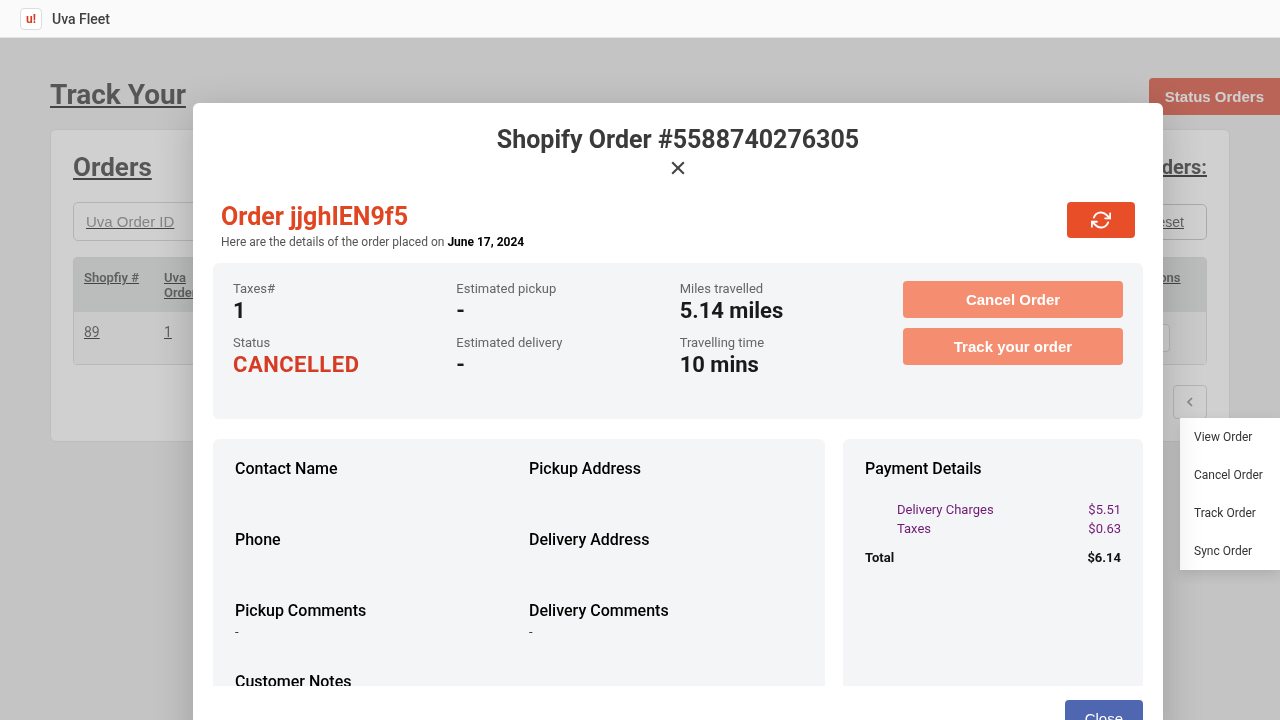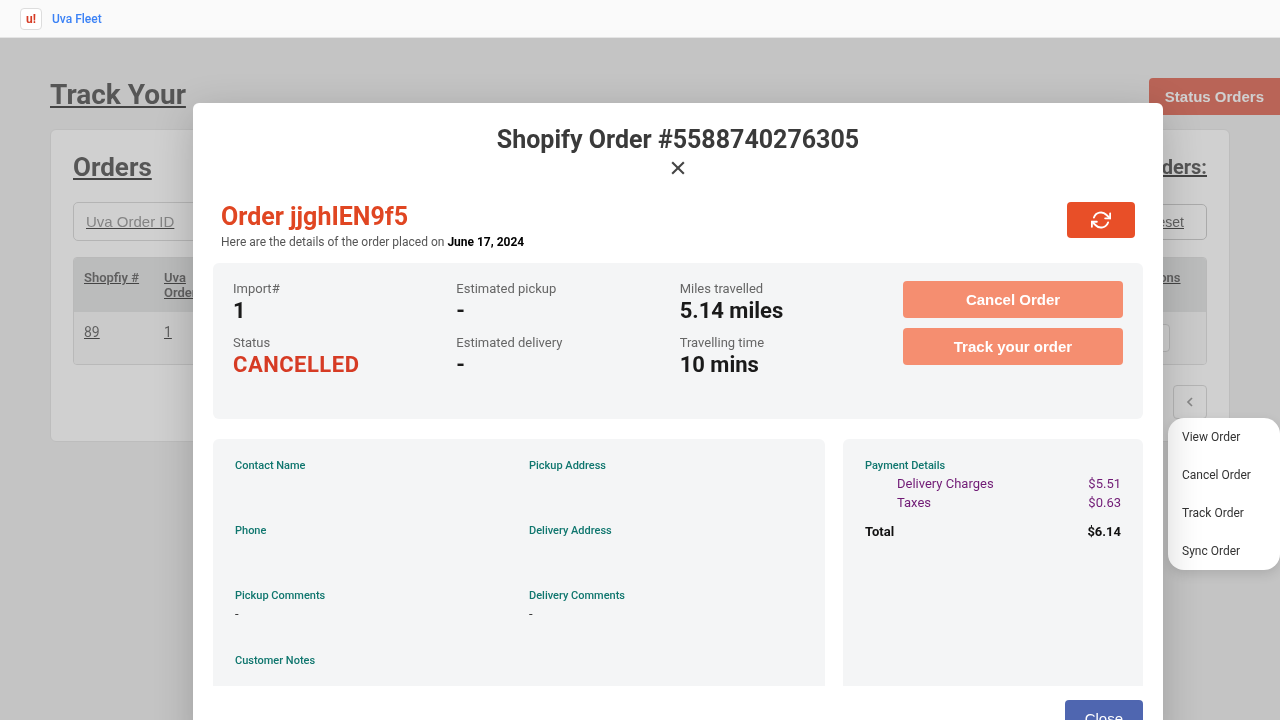--- a/index.html
+++ b/index.html
@@ -1,21 +1,21 @@
 <!DOCTYPE html>
 <html><head>
 <meta charset="utf-8">
 <style>
   * { box-sizing: border-box; margin: 0; padding: 0; }
   html, body { width: 1280px; height: 720px; font-family: -apple-system, BlinkMacSystemFont, "Segoe UI", Roboto, sans-serif; background: #f0f0f0; overflow: hidden; }
 
   
   .topbar { height: 38px; background: #fafafa; display: flex; align-items: center; padding: 0 20px; border-bottom: 1px solid #e5e5e5; }
   .brand-logo { width: 22px; height: 22px; background: #fff; border: 1px solid #ddd; border-radius: 4px; display: flex; align-items: center; justify-content: center; font-size: 12px; font-weight: 700; color: #d63b24; margin-right: 10px; }
-  .brand-name { font-size: 12px; color: #3b82f6; font-weight: 500; }
+  .brand-name { font-size: 14px; color: #404040; font-weight: 500; }
 
   
   .page { position: relative; background: #e9e9e9; padding: 20px 50px; height: calc(720px - 38px); text-decoration: underline; }
   .page-overlay { position: absolute; inset: 0; background: rgba(150,150,150,0.45); pointer-events: none; z-index: 5; }
   .page-title { font-size: 28px; font-weight: 700; color: #222; margin: 20px 0 18px; }
   .page-actions { position: absolute; top: 40px; right: 0; }
   .btn-import { background: #d63b24; color: #fff; border: none; padding: 10px 16px; font-size: 15px; font-weight: 600; border-radius: 4px 0 0 4px; }
 
   .card { background: #fff; border: 1px solid #ddd; border-radius: 6px; padding: 22px; }
   .card-header-row { display: flex; justify-content: space-between; align-items: center; margin-bottom: 20px;}
@@ -38,21 +38,21 @@
   .td.uva { width: 70px; }
   .td.spacer { flex: 1; }
   .td.delivery { width: 80px; }
   .td.actions { width: 80px; }
   .btn-ellipsis { width: 34px; height: 28px; border: 1px solid #ccc; border-radius: 4px; background: #fff; display: flex; align-items: center; justify-content: center; font-size: 16px; color: #555; cursor: pointer; }
 
   .pagination { display: flex; justify-content: flex-end; margin-top: 20px; }
   .page-btn { width: 34px; height: 34px; border: 1px solid #ccc; border-radius: 4px; background: #fff; display: flex; align-items: center; justify-content: center; color: #777; font-size: 16px; }
 
   
-  .context-menu { position: absolute; right: 0; top: 380px; width: 112px; background: #fff; box-shadow: 0 4px 12px rgba(0,0,0,0.12); border-radius: 16px; z-index: 30; font-size: 12px; color: #333; overflow: hidden; }
+  .context-menu { position: absolute; right: 0; top: 380px; width: 100px; background: #fff; box-shadow: 0 4px 12px rgba(0,0,0,0.12); border-radius: 0; z-index: 30; font-size: 12px; color: #333; overflow: hidden; }
   .context-menu div { padding: 12px 14px; cursor: pointer; white-space: nowrap; }
 
   
   .modal { position: absolute; left: 193px; top: 65px; width: 970px; height: 648px; background: #fff; border-radius: 6px; box-shadow: 0 10px 40px rgba(0,0,0,0.2); z-index: 40; display: flex; flex-direction: column; }
   .modal-header { display: flex; justify-content: space-between; align-items: center; padding: 22px 28px 10px; flex-direction: column; }
   .modal-title { font-size: 25px; font-weight: 700; color: #3a3a3a; }
   .close-x { width: 28px; height: 28px; display: flex; align-items: center; justify-content: center; cursor: pointer; }
   .close-x svg { width: 20px; height: 20px; }
 
   .modal-body { padding: 0 20px; flex: 1; overflow: auto; }
@@ -67,21 +67,21 @@
   .summary-col { flex: 1; }
   .summary-col.actions-col { flex: 0 0 220px; display: flex; flex-direction: column; gap: 10px; }
   .lbl-small { font-size: 13px; color: #666; margin-bottom: 2px; }
   .val-big { font-size: 22px; font-weight: 700; color: #1a1a1a; margin-bottom: 12px; }
   .val-big.cancelled { color: #d63b24; letter-spacing: 0.5px; }
   .btn-light { background: #f58e70; color: #fff; border: none; border-radius: 4px; padding: 10px 14px; font-size: 15px; font-weight: 600; cursor: pointer; text-align: center; }
 
   .details-row { display: flex; gap: 18px; }
   .details-left { flex: 1; background: #f4f5f6; border-radius: 6px; padding: 20px 22px; display: grid; grid-template-columns: 1fr 1fr; gap: 32px 20px; font-size: 13px; }
   .details-right { width: 300px; background: #f4f5f6; border-radius: 6px; padding: 20px 22px; font-size: 13px; }
-  .field-label { color: #0f766e; font-weight: 500; margin-bottom: 4px; font-size: 11px; }
+  .field-label { color: #000000; font-weight: 500; margin-bottom: 4px; font-size: 16px; }
   .field-value { color: #333; font-size: 13px; min-height: 16px; }
   .pay-row { display: flex; justify-content: space-between; margin-bottom: 4px; color: #701a75; margin-left: 32px; }
   .pay-total { display: flex; justify-content: space-between; margin-top: 14px; font-weight: 700; color: #111; }
 
   .modal-footer { padding: 14px 20px; display: flex; justify-content: flex-end; }
   .btn-close { background: #4f66b0; color: #fff; border: none; border-radius: 4px; padding: 10px 20px; font-size: 15px; cursor: pointer; }
 </style>
 </head>
 <body>
 
@@ -169,21 +169,21 @@
               <polyline points="23 4 23 10 17 10"></polyline>
               <polyline points="1 20 1 14 7 14"></polyline>
               <path d="M3.51 9a9 9 0 0 1 14.85-3.36L23 10"></path>
               <path d="M20.49 15a9 9 0 0 1-14.85 3.36L1 14"></path>
             </svg>
         </button>
       </div>
 
       <div class="summary-panel">
         <div class="summary-col">
-          <div class="lbl-small">Import#</div>
+          <div class="lbl-small">Taxes#</div>
           <div class="val-big">1</div>
           <div class="lbl-small">Status</div>
           <div class="val-big cancelled">CANCELLED</div>
         </div>
         <div class="summary-col">
           <div class="lbl-small">Estimated pickup</div>
           <div class="val-big">-</div>
           <div class="lbl-small">Estimated delivery</div>
           <div class="val-big">-</div>
         </div>
@@ -225,21 +225,21 @@
             <div class="field-label">Delivery Comments</div>
             <div class="field-value">-</div>
           </div>
           <div style="grid-column: 1 / -1;">
             <div class="field-label">Customer Notes</div>
             <div class="field-value"></div>
           </div>
         </div>
 
         <div class="details-right">
-          <div class="field-label" style="margin-bottom:4px;">Payment Details</div>
+          <div class="field-label" style="margin-bottom:24px;">Payment Details</div>
           <div class="pay-row">
             <span>Delivery Charges</span>
             <span>$5.51</span>
           </div>
           <div class="pay-row">
             <span>Taxes</span>
             <span>$0.63</span>
           </div>
           <div class="pay-total">
             <span>Total</span>

